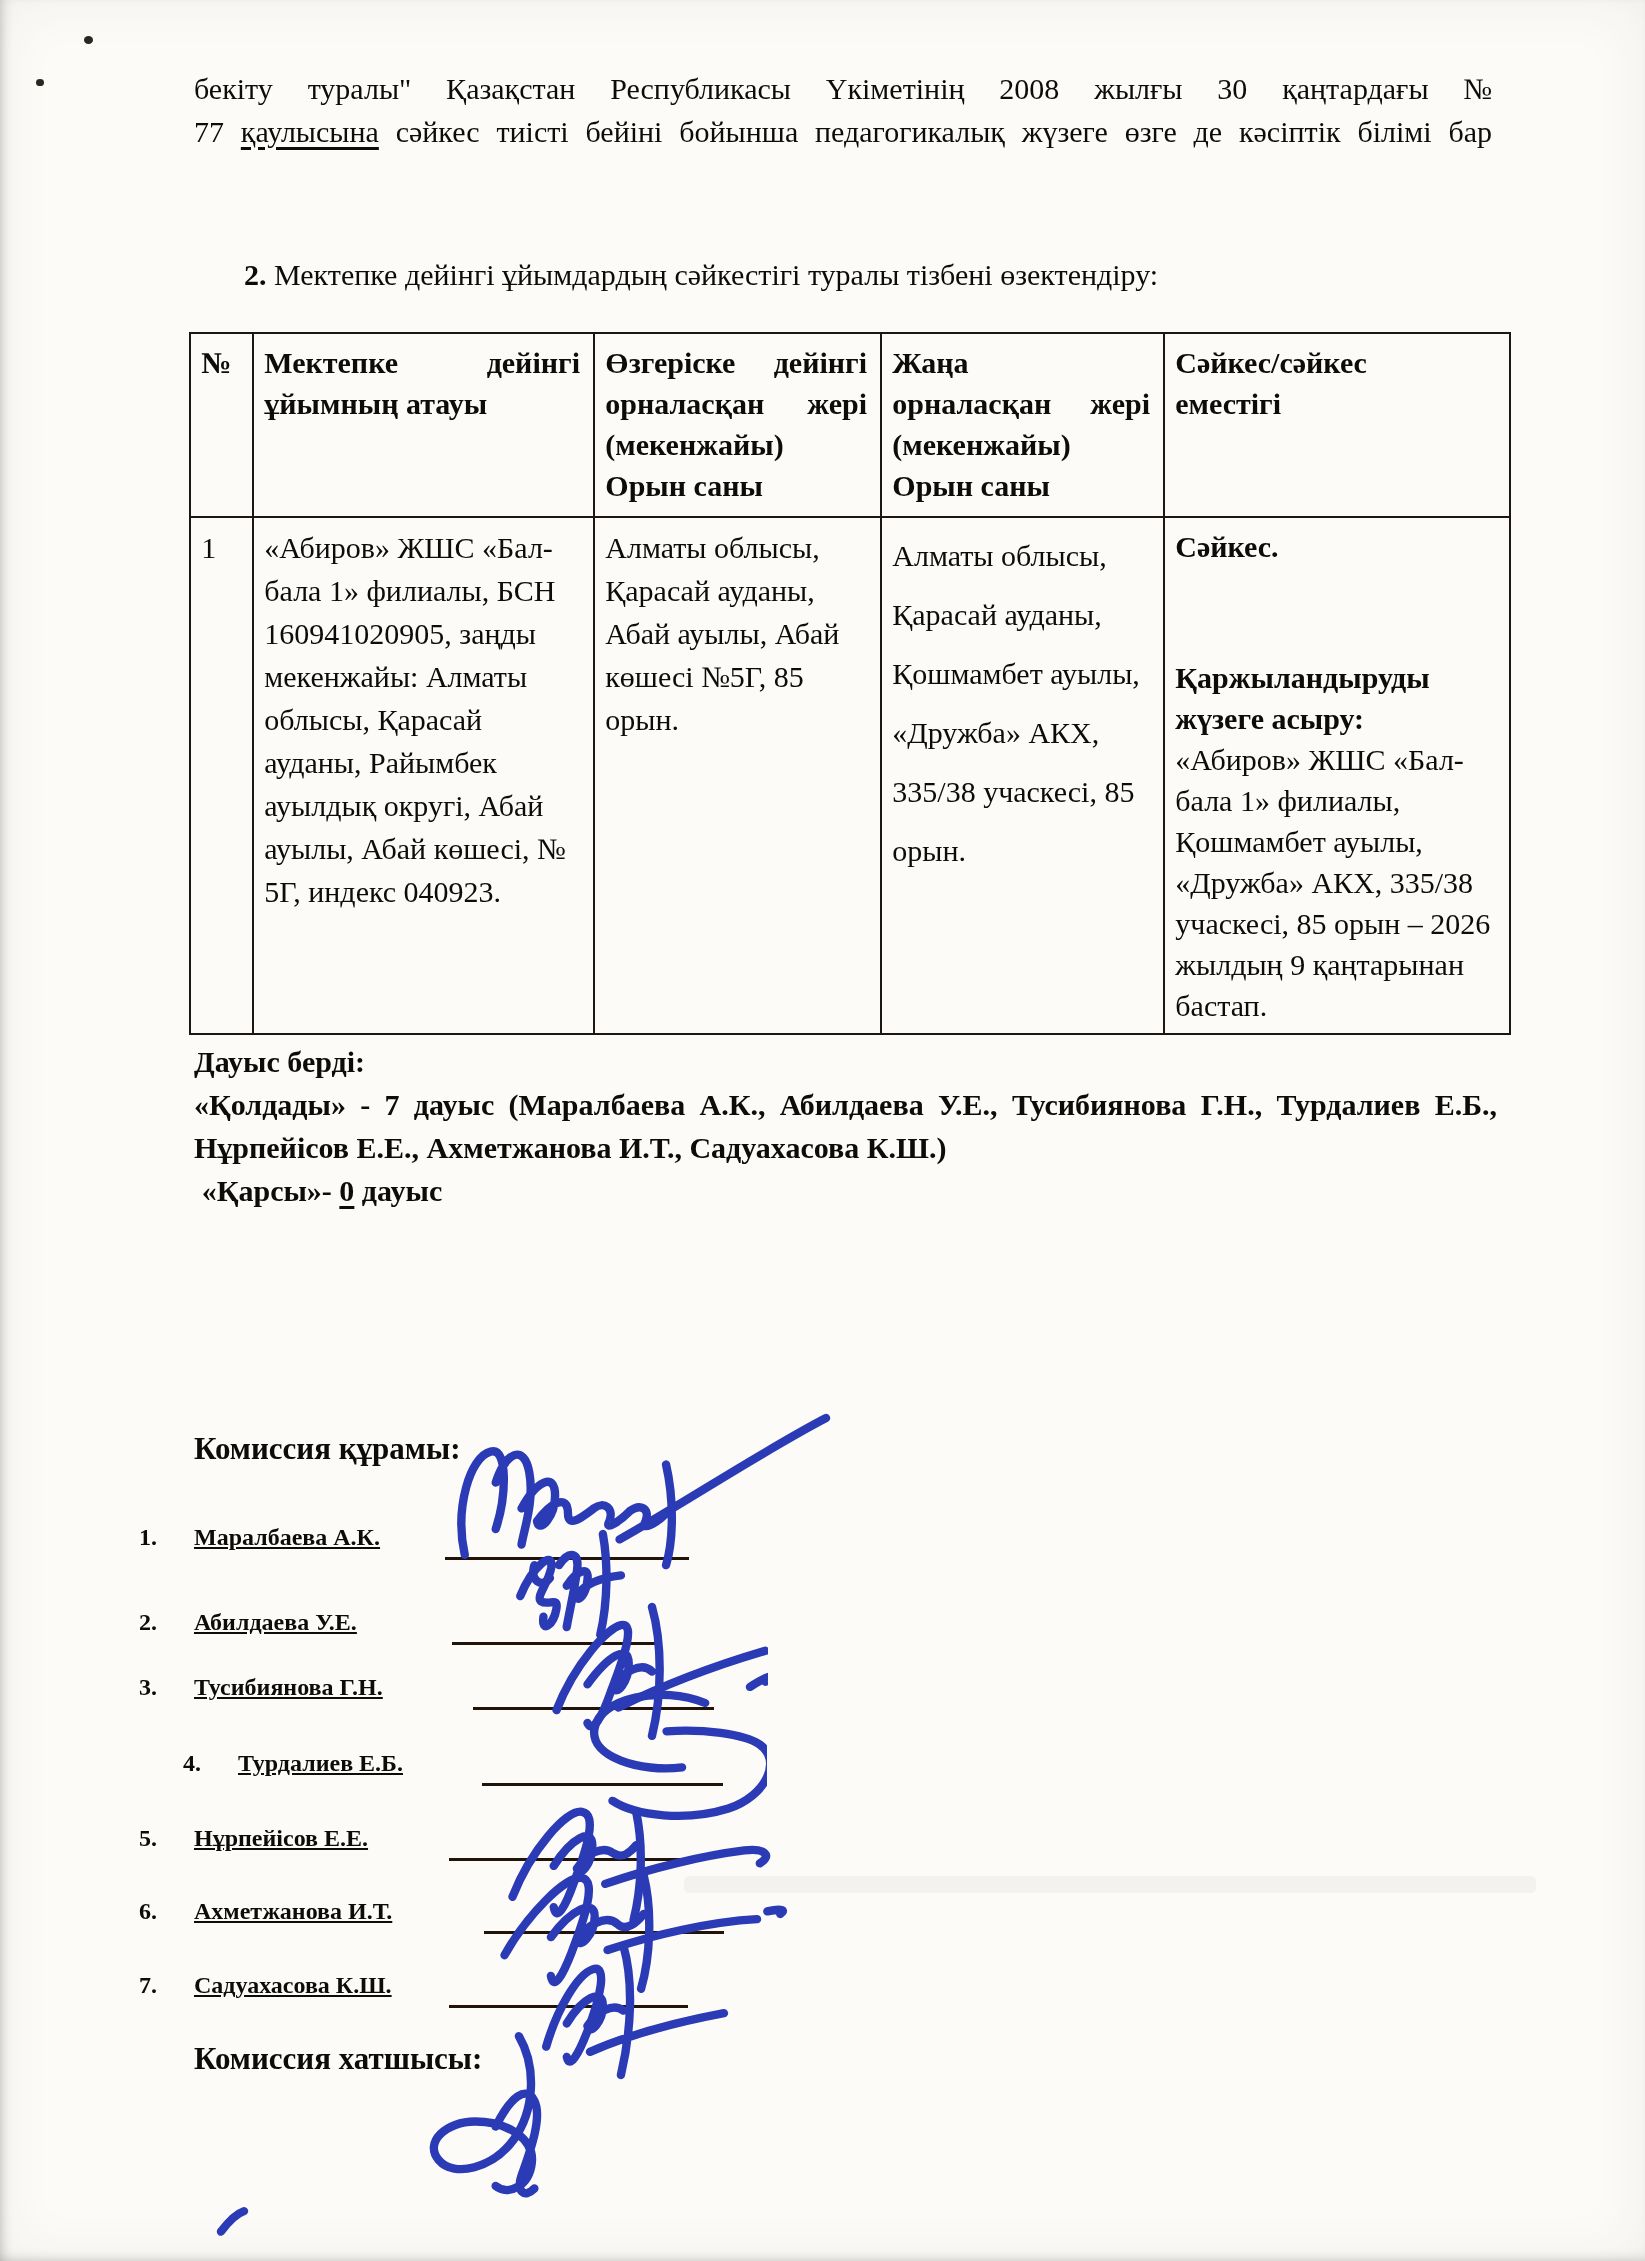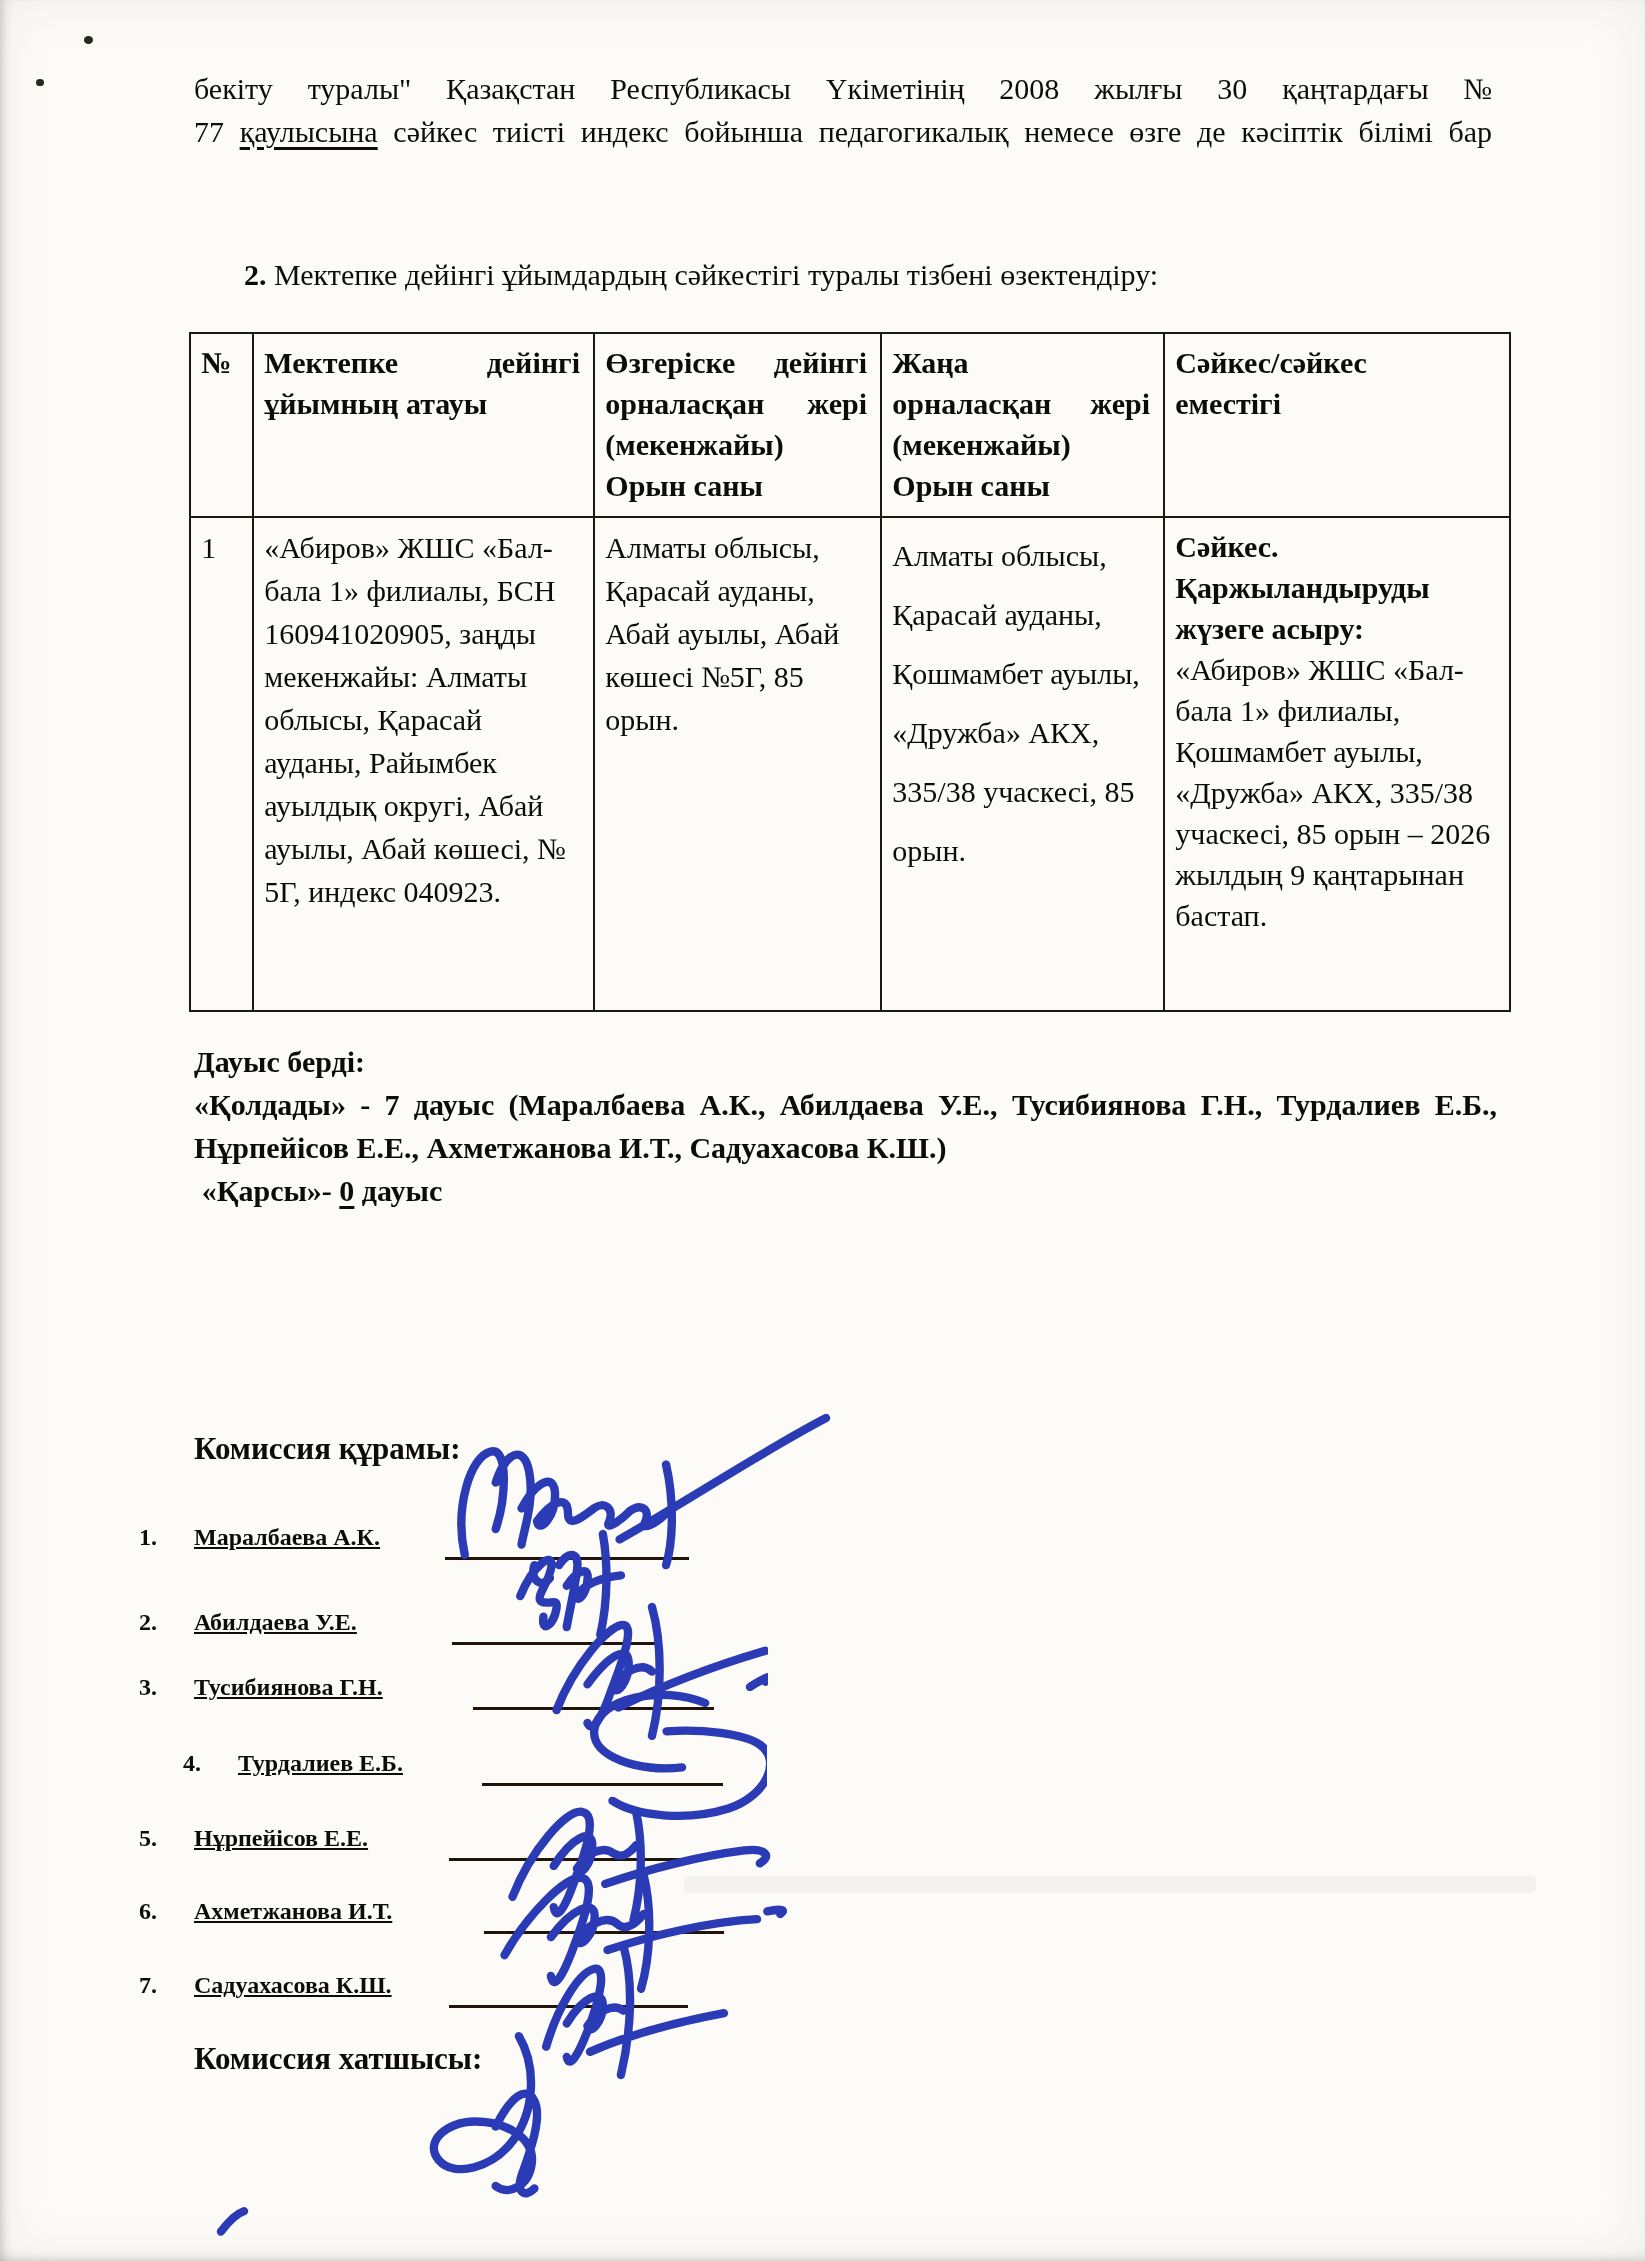--- a/index.html
+++ b/index.html
@@ -26,21 +26,21 @@
     border:2.6px solid #1c1712;vertical-align:top;text-align:left;
     padding:7.7px 13px 7.7px 10.3px;font-weight:normal;
   }
   table.doc th{line-height:41px;font-weight:bold;}
   tr.hrow{height:184px;} tr.brow{height:494px;}
   .hl{white-space:nowrap;}
   .hl.stretch{text-align:justify;text-align-last:justify;white-space:normal;}
   .cell{line-height:43px;}
   .cell-new{line-height:59px;}
   .cell-status{line-height:41px;}
-  .funding-title{}
+  .funding-title{margin-top:90px;}
 
   
   .member{position:absolute;left:139px;width:903px;font-weight:bold;font-size:24px;text-decoration:underline;}
   .mnum{display:inline-block;width:55px;}
   .sigline{position:absolute;height:0;border-bottom:3.9px solid #221409;}
   .sec-label{font-weight:bold;font-size:31px;}
 
   .sig{position:absolute;color:var(--ink_blue,#2b3ab5);pointer-events:none;}
   .sig path{fill:none;stroke:currentColor;stroke-width:6.5;stroke-linecap:round;stroke-linejoin:round;}
   .speck{position:absolute;background:#2a2620;border-radius:50%;}
@@ -50,21 +50,21 @@
 <body>
 
 <div class="page">
 
   <div class="speck abs" style="left:84px;top:36px;width:9px;height:8.4px;"></div>
   <div class="speck abs" style="left:36px;top:79px;width:8.4px;height:7px;"></div>
   <div class="smudge abs" style="left:684px;top:1876px;width:852px;height:17px;"></div>
 
   <div class="abs block" style="left:194px;top:67px;">
     <div class="pline jlast">бекіту туралы" Қазақстан Республикасы Үкіметінің 2008 жылғы 30 қаңтардағы №</div>
-    <div class="pline jlast"><span>77 </span><span class="u">қаулысына</span><span> сәйкес тиісті индекс бойынша педагогикалық немесе өзге де кәсіптік білімі бар</span></div>
+    <div class="pline jlast"><span>77 </span><span class="u">қаулысына</span><span> сәйкес тиісті бейіні бойынша педагогикалық жүзеге өзге де кәсіптік білімі бар</span></div>
   </div>
 
   <div class="abs block" style="left:194px;top:253px;text-indent:50px;">
     <span class="bold">2.</span><span> Мектепке дейінгі ұйымдардың сәйкестігі туралы тізбені өзектендіру:</span>
   </div>
 
   <table class="doc abs" style="left:189px;top:332px;">
     <colgroup>
         <col style="width:63px">
         <col style="width:341px">

